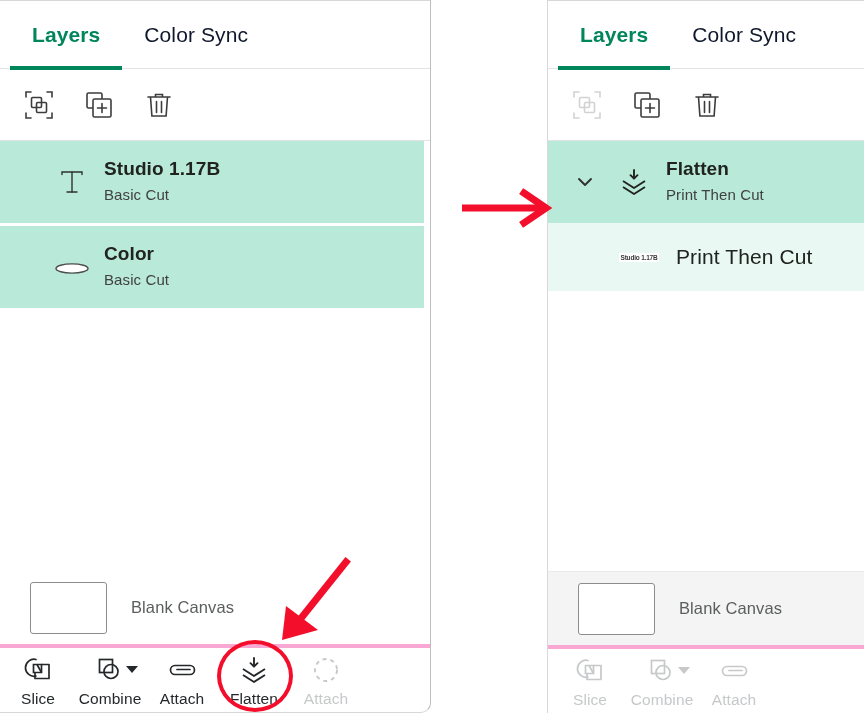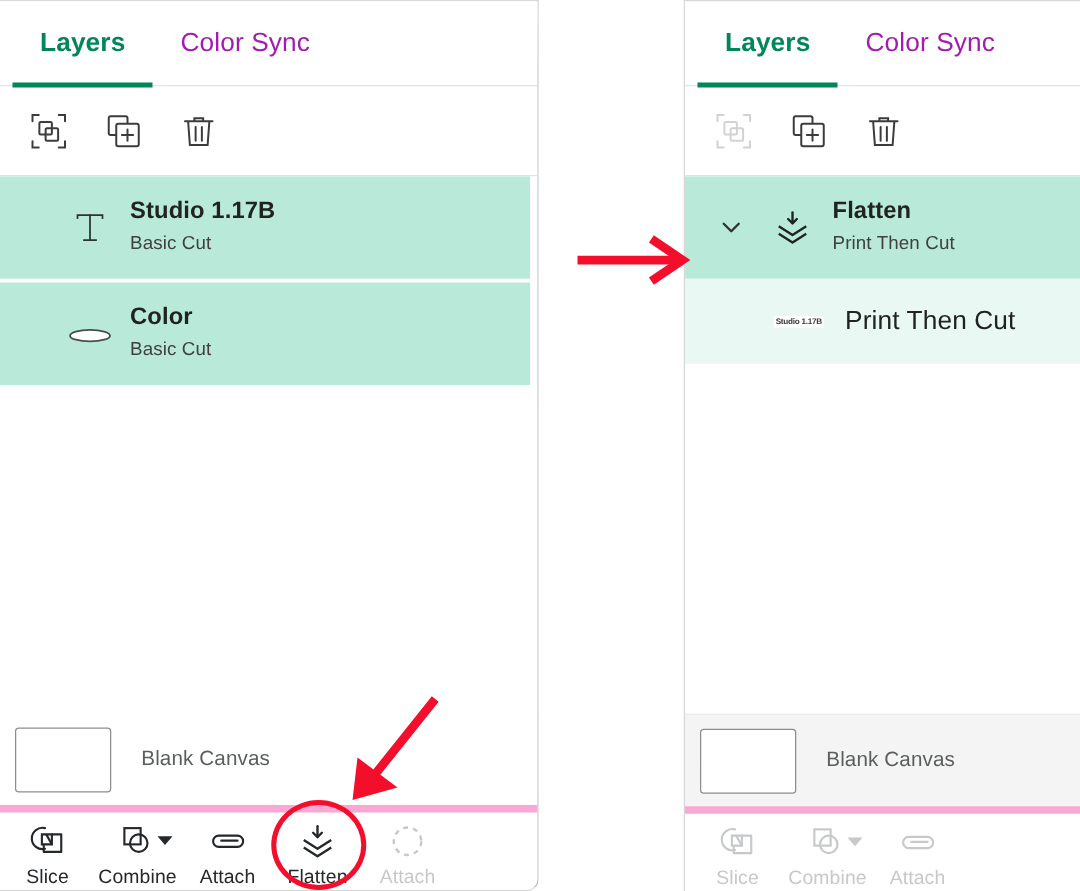--- a/index.html
+++ b/index.html
@@ -60,21 +60,21 @@
   }
   .tab {
     position: relative;
     height: 68px;
     display: flex;
     align-items: center;
     padding: 0 22px;
     box-sizing: border-box;
     font-size: 21px;
     letter-spacing: .1px;
-    color: #a21caf;
+    color: #0f172a;
     cursor: pointer;
     user-select: none;
   }
   .tab.active {
     color: #00865a;
     font-weight: bold;
   }
   .tab.active::after {
     content: "";
     position: absolute;
@@ -173,21 +173,21 @@
     letter-spacing: .1px;
     line-height: 26px;
   }
 
   
   .canvasrow {
     flex: 0 0 74px;
     height: 74px;
     display: flex;
     align-items: center;
-    padding-left: 12px;
+    padding-left: 30px;
     box-sizing: border-box;
     border-top: 1px solid #ffffff;
   }
   .canvasrow.grey { background: #f4f4f4; border-top: 1px solid #eaeaea; }
   .canvas-chip {
     width: 77px; height: 52px;
     background: #ffffff;
     border: 1px solid #8c8c8c;
     border-radius: 3px;
     box-sizing: border-box;
@@ -197,23 +197,23 @@
     font-size: 16.5px;
     color: #5b5f5c;
     letter-spacing: .1px;
   }
 
   
   .toolbar {
     flex: 0 0 68px;
     height: 68px;
     display: flex;
-    align-items: center;
-    box-sizing: border-box;
-    border-top: 6px solid #f9a8d4;
+    align-items: flex-start;
+    box-sizing: border-box;
+    border-top: 4px solid #f9a8d4;
     padding-top: 6px;
   }
   .toolbar.left-tb  { padding-left: 2px; }
   .toolbar.right-tb { padding-left: 6px; }
 
   .tool {
     position: relative;
     width: 72px;
     display: flex;
     flex-direction: column;

